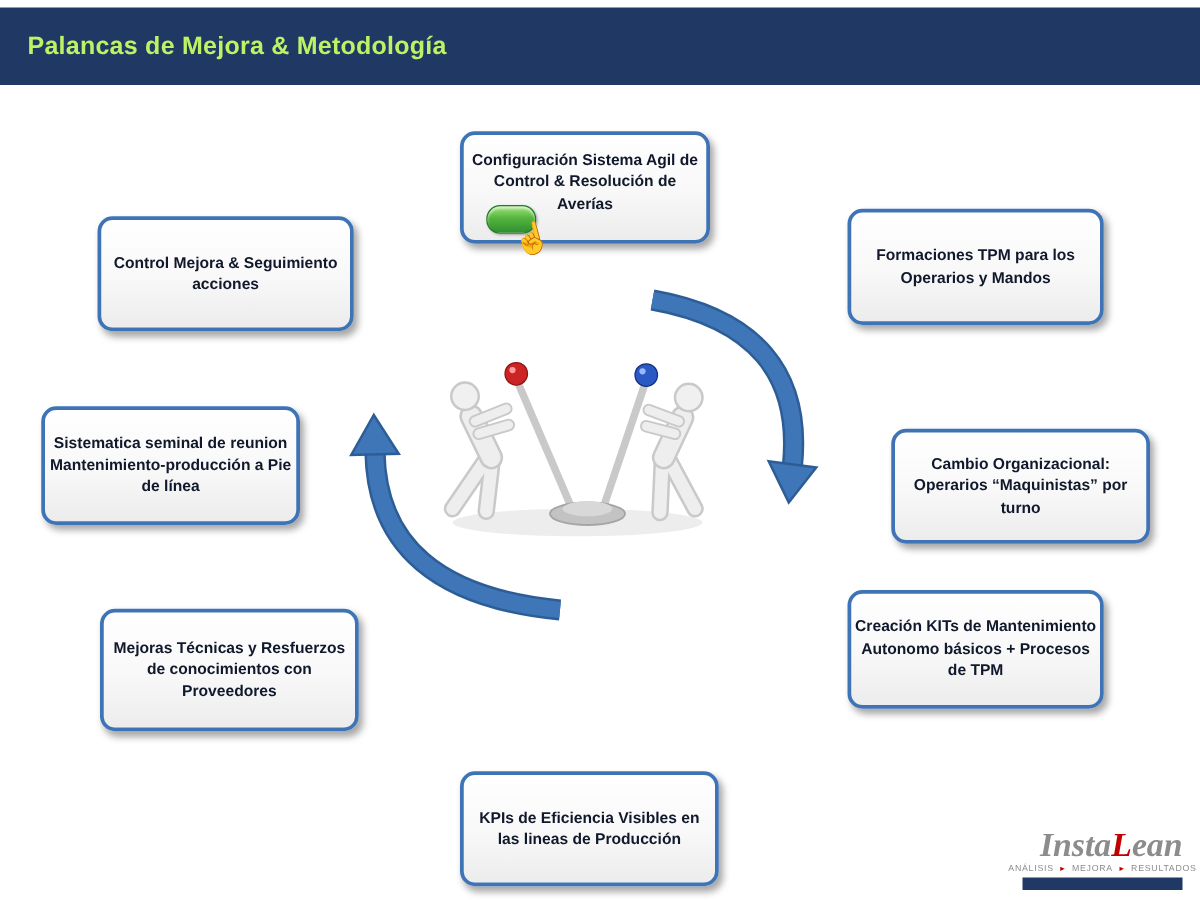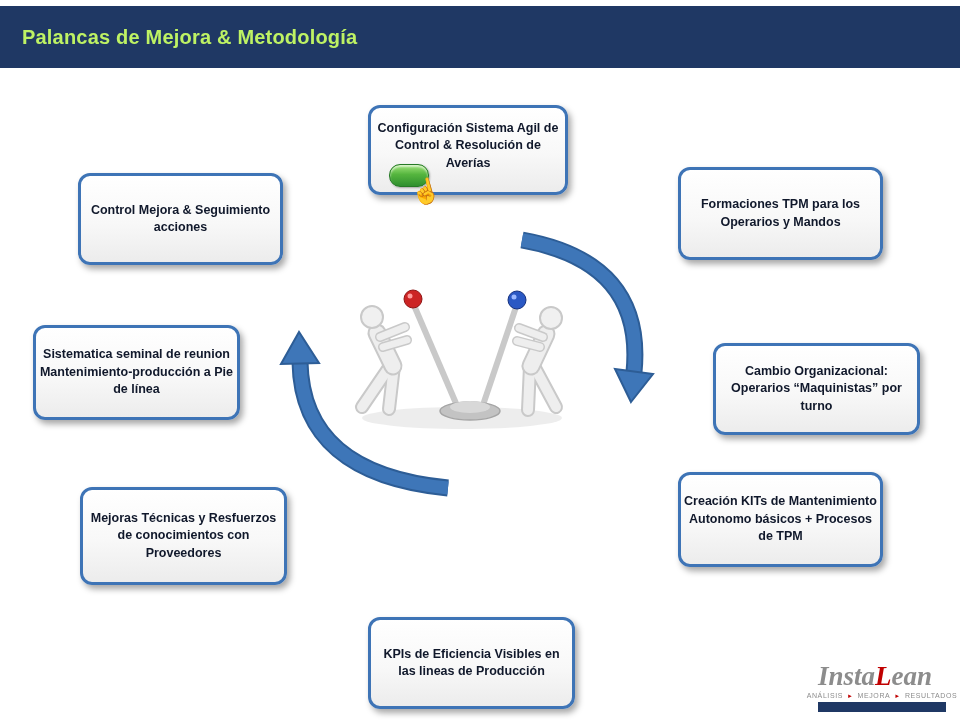--- a/index.html
+++ b/index.html
@@ -34,21 +34,21 @@
   .green-btn{
     position:absolute;left:18px;bottom:5px;width:38px;height:21px;border-radius:11px;
     background:linear-gradient(180deg,#9fe47a 0%,#55b53e 45%,#2f8f2f 100%);
     border:1px solid #267a26;box-shadow:inset 0 2px 2px rgba(255,255,255,0.6),1px 1px 2px rgba(0,0,0,0.3);
   }
   .hand{
     position:absolute;left:40px;bottom:-12px;font-size:24px;color:#1a1a1a;
     transform:rotate(-14deg);line-height:1;font-weight:normal;
   }
   .overlay-svg{position:absolute;left:0;top:0;pointer-events:none;}
-  .logo{position:absolute;right:14px;bottom:8px;width:128px;text-align:left;}
+  .logo{position:absolute;right:14px;bottom:8px;width:128px;text-align:right;}
   .logo-name{
     font-family:"Liberation Serif",serif;font-style:italic;font-weight:bold;
     font-size:27px;color:#8c8c8c;line-height:1;white-space:nowrap;
   }
   .logo-name .accent{color:#C00000;}
   .logo-tagline{
     display:flex;justify-content:center;align-items:center;gap:4px;
     font-size:7px;color:#8c8c8c;letter-spacing:0.6px;margin-top:2px;white-space:nowrap;
   }
   .logo-tagline .sep{color:#C00000;font-size:6px;}

